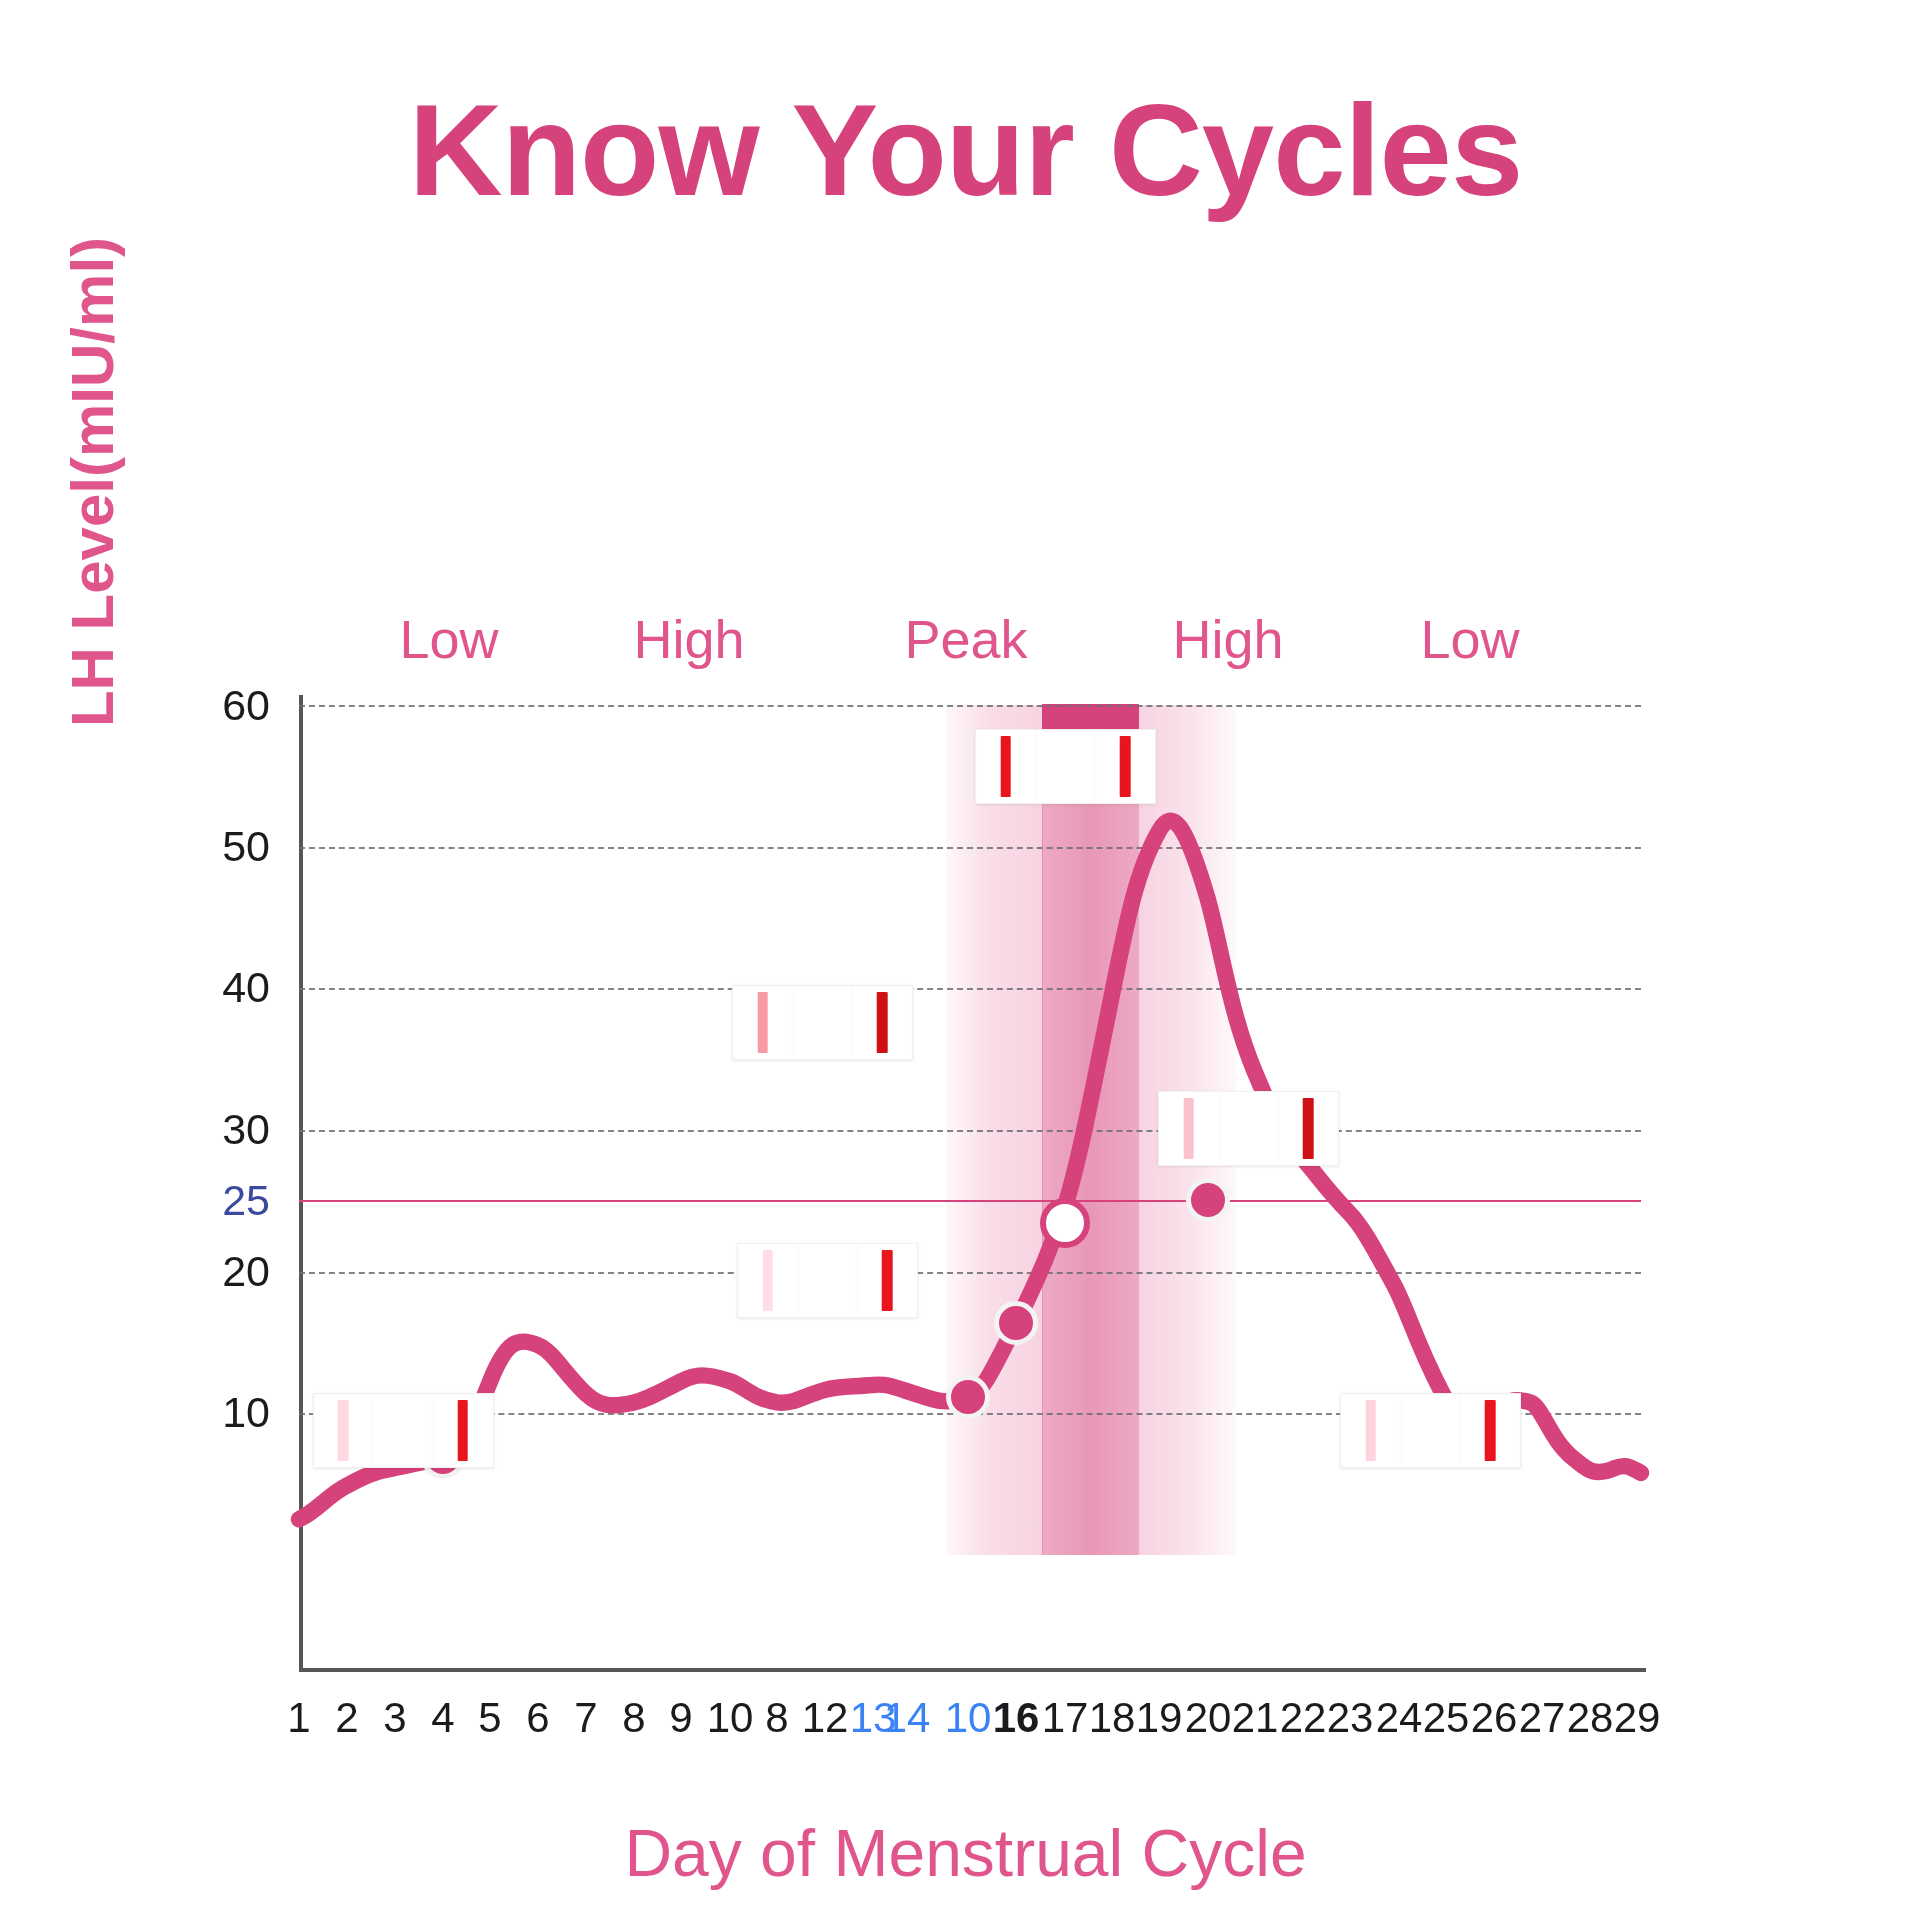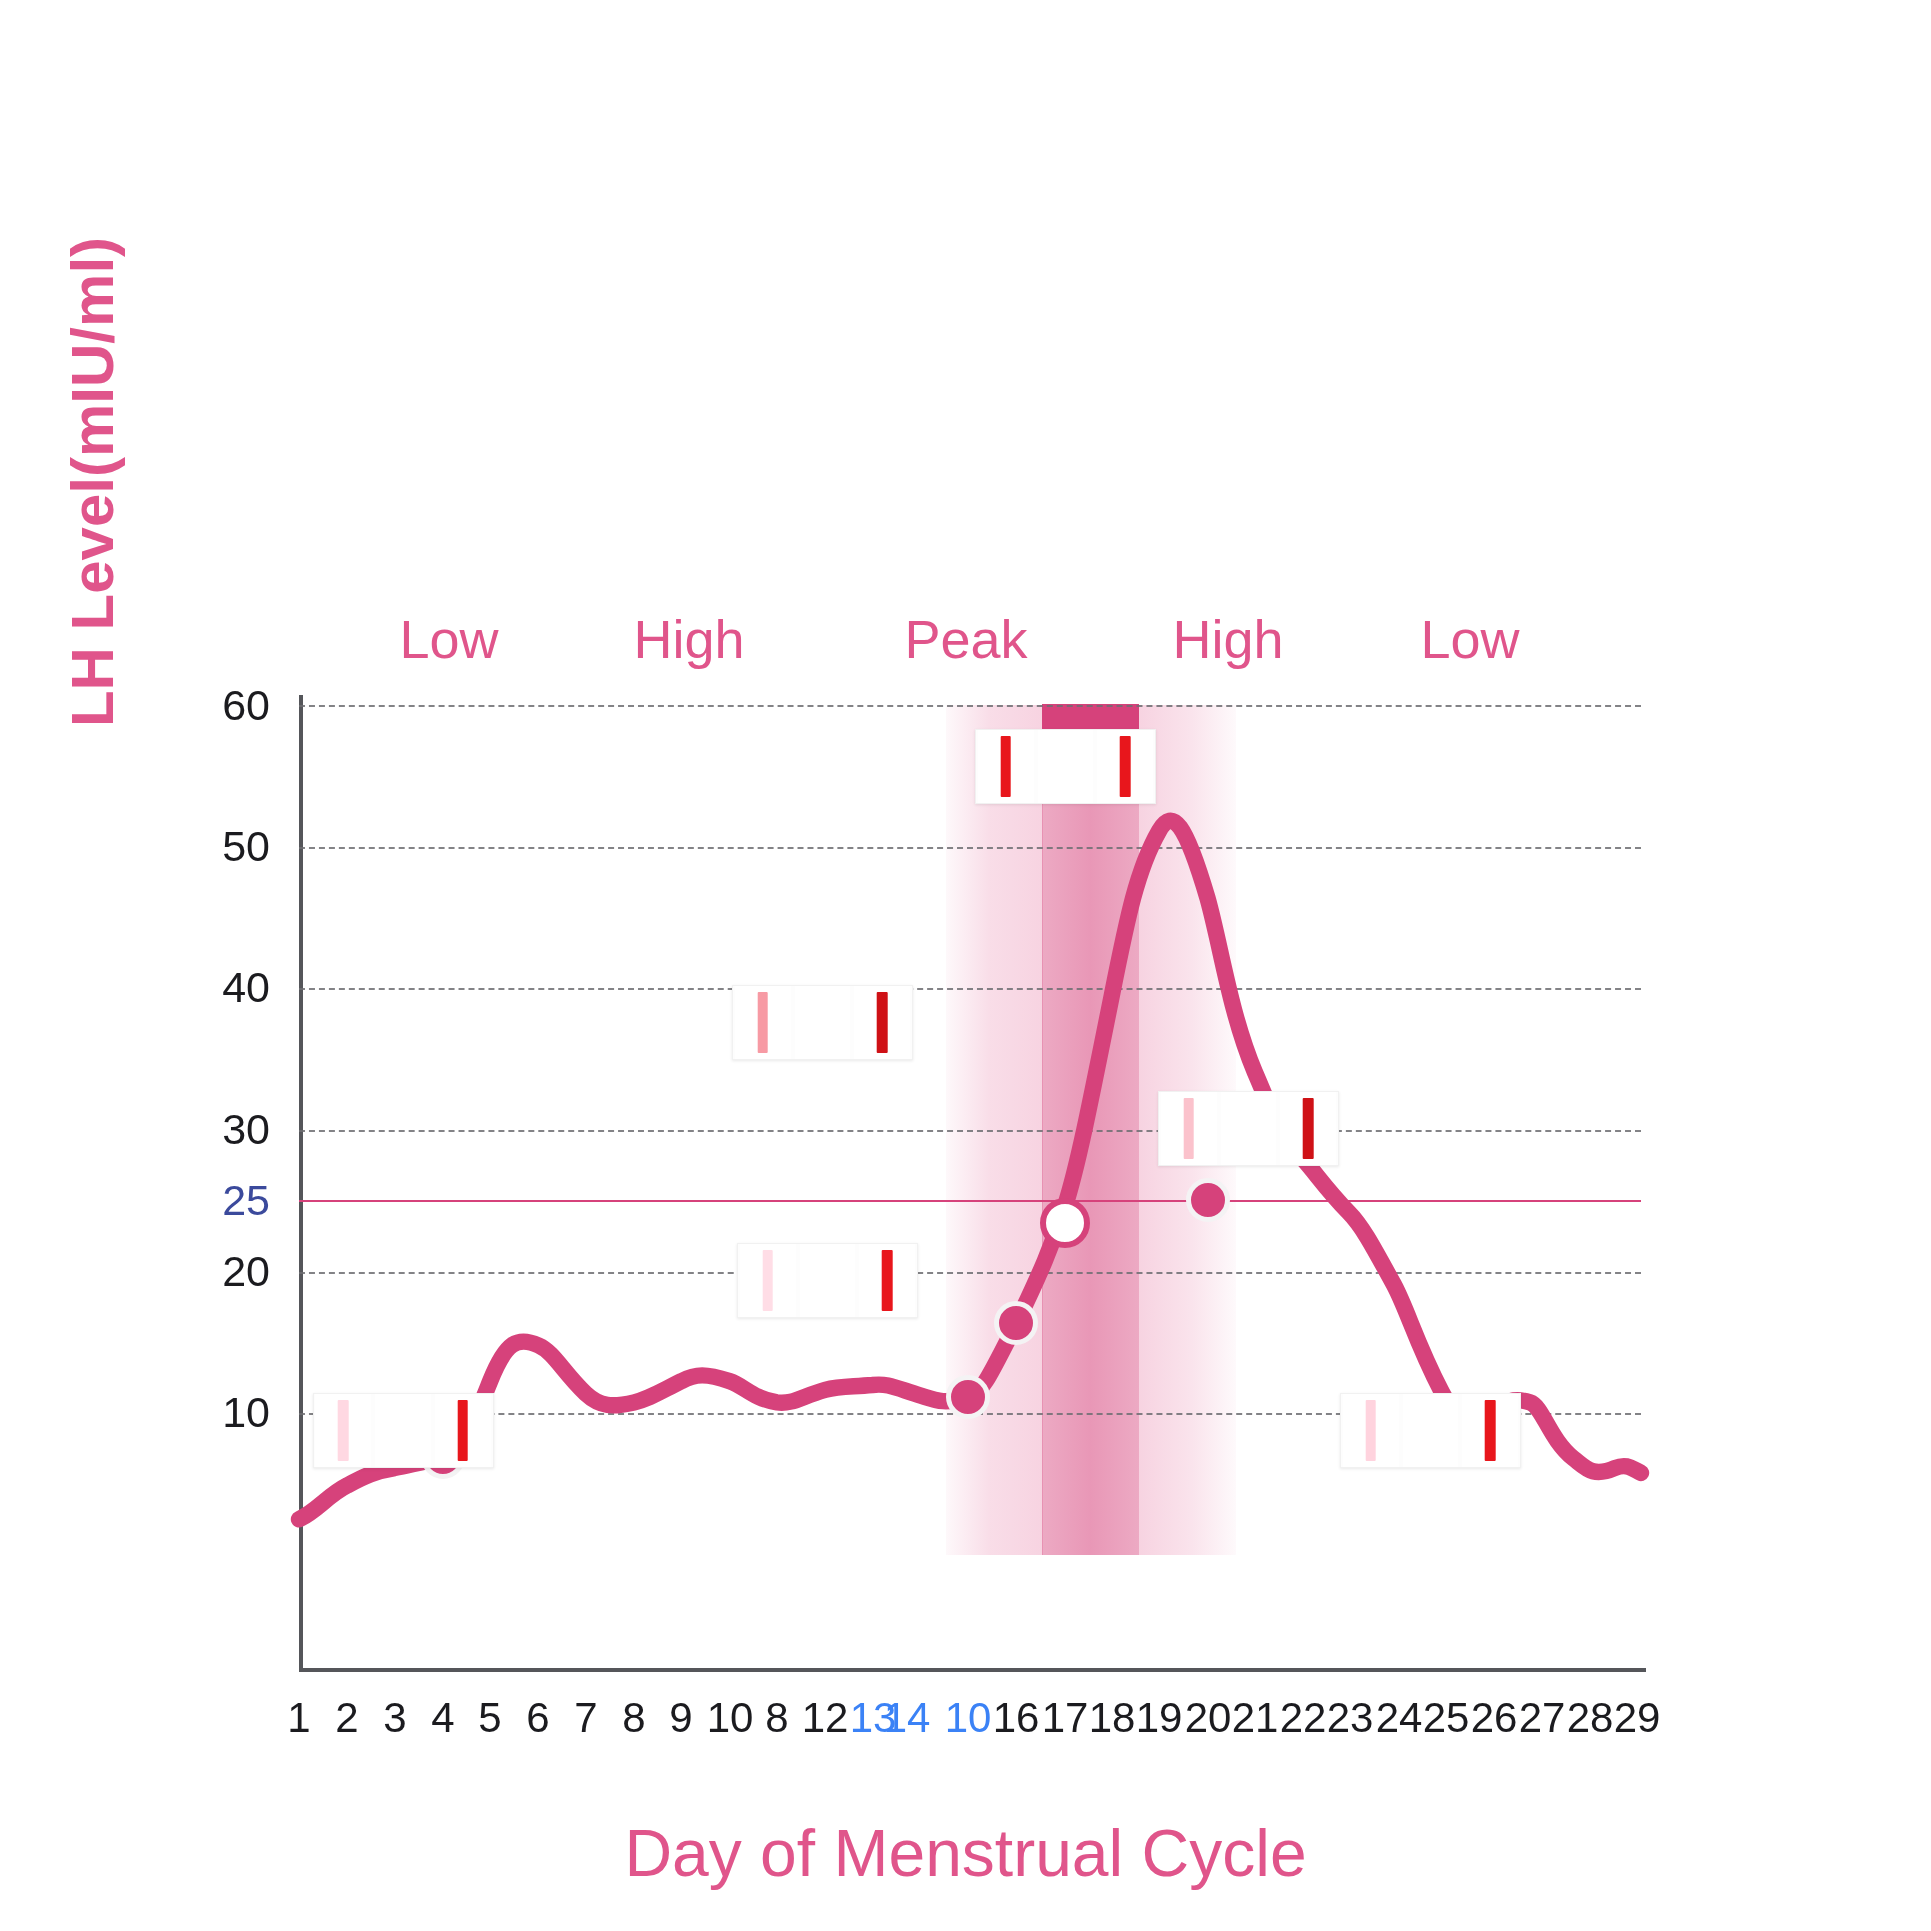--- a/index.html
+++ b/index.html
@@ -218,20 +218,21 @@
     width: 1342px;
     height: 850px;
     overflow: visible;
   }
 </style>
 </head>
 <body>
 
 <div class="page">
 
+  <div class="title">Know Your Cycles</div>
 
   <div class="chart">
 
     <div class="ylabel">LH Level(mIU/ml)</div>
     <div class="axis-line-y"></div>
     <div class="axis-line-x"></div>
 
     <div class="plot">
 
       <div class="band band-outer" style="left:647px; width:97px;"></div>
@@ -352,21 +353,21 @@
       <span class="xtick" style="left:239px;">6</span>
       <span class="xtick" style="left:287px;">7</span>
       <span class="xtick" style="left:335px;">8</span>
       <span class="xtick" style="left:382px;">9</span>
       <span class="xtick" style="left:431px;">10</span>
       <span class="xtick" style="left:478px;">8</span>
       <span class="xtick" style="left:526px;">12</span>
       <span class="xtick accent" style="left:574px;">13</span>
       <span class="xtick accent" style="left:608px;text-align:center;">14</span>
       <span class="xtick accent" style="left:669px;">10</span>
-      <span class="xtick" style="left:717px;">16</span>
+      <span class="xtick" style="left:717px;font-weight:bold;">16</span>
       <span class="xtick" style="left:766px;">17</span>
       <span class="xtick" style="left:813px;">18</span>
       <span class="xtick" style="left:860px;">19</span>
       <span class="xtick" style="left:909px;">20</span>
       <span class="xtick" style="left:956px;">21</span>
       <span class="xtick" style="left:1004px;">22</span>
       <span class="xtick" style="left:1051px;">23</span>
       <span class="xtick" style="left:1100px;">24</span>
       <span class="xtick" style="left:1147px;">25</span>
       <span class="xtick" style="left:1195px;">26</span>

